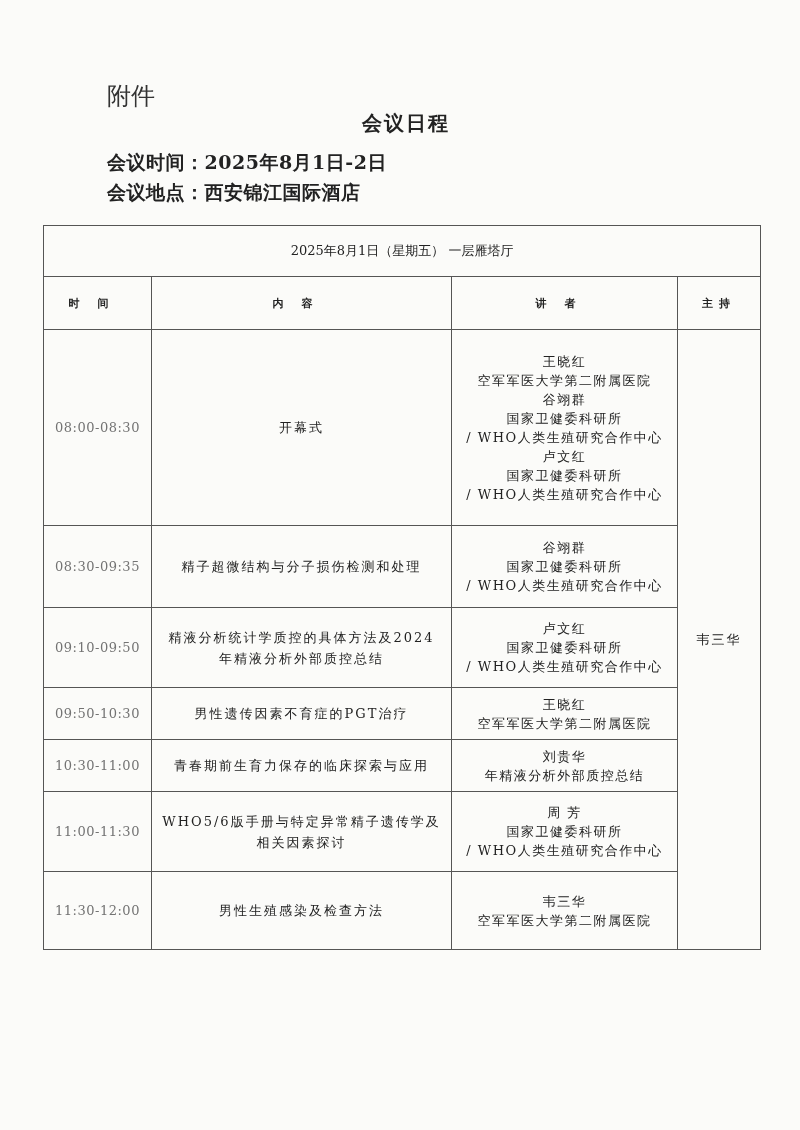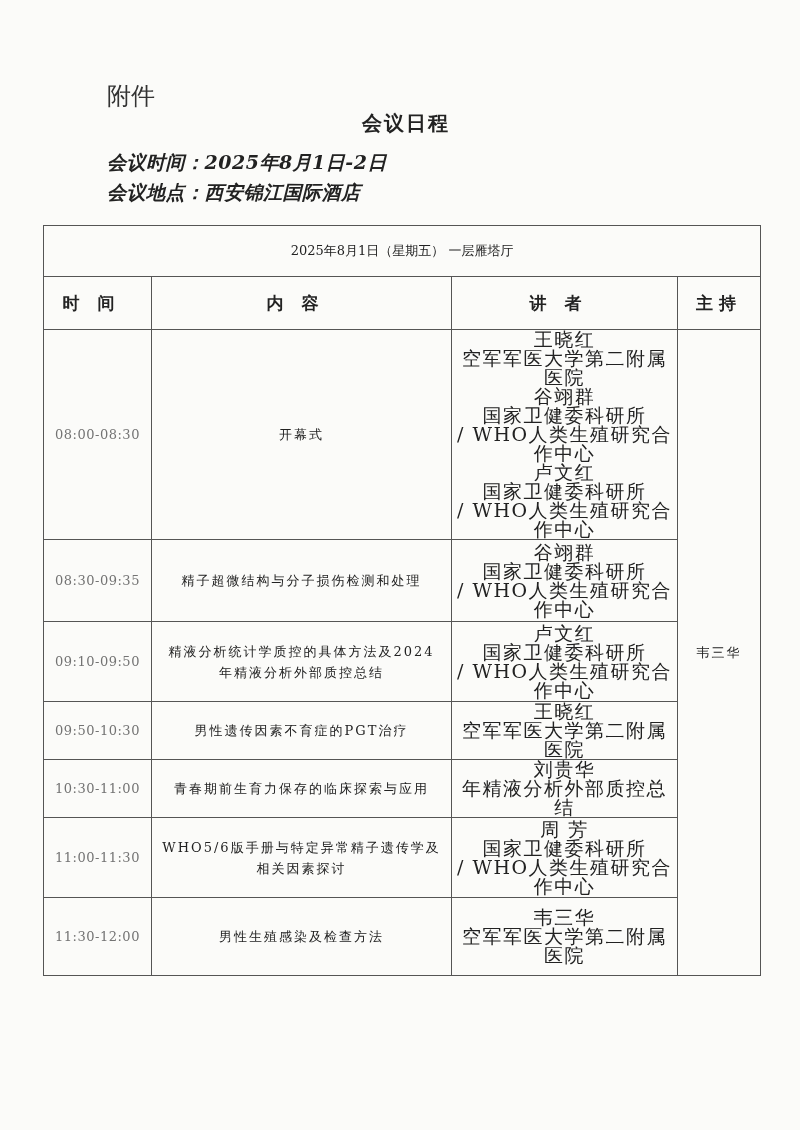--- a/index.html
+++ b/index.html
@@ -1,29 +1,29 @@
 <!DOCTYPE html>
 <html><head>
 <meta charset="utf-8">
 <style>
   html, body { margin: 0; padding: 0; background: #fbfbf9; }
   body { width: 800px; height: 1130px; position: relative; overflow: hidden;
          font-family: "DejaVu Serif", "Liberation Serif", serif; color: #222; }
   .attach { position: absolute; left: 107px; top: 80px; font-size: 24px; font-family: "DejaVu Sans", sans-serif; color:#333; }
   .title { position: absolute; left: 0; width: 800px; top: 110px; text-align: center; font-size: 20px; font-weight: bold; letter-spacing: 2px; padding-left: 6px; }
-  .meta { position: absolute; left: 107px; font-size: 19px; font-weight: bold; letter-spacing: 0.5px; font-style: italic; }
+  .meta { position: absolute; left: 107px; font-size: 19px; font-weight: bold; letter-spacing: 0.5px; }
   .meta.t { top: 150px; } .meta.l { top: 180px; text-align: right; }
   table { position: absolute; left: 43px; top: 225px; width: 717px; border-collapse: collapse; table-layout: fixed; }
   td, th { border: 1.3px solid #555; text-align: center; vertical-align: middle; padding: 0; }
   .dayrow td { height: 50px; font-size: 13px; font-weight: normal; }
-  .hdr th { height: 52px; font-size: 17px; font-weight: bold; letter-spacing: 18px; margin-top: 48px; }
+  .hdr th { height: 52px; font-size: 11px; font-weight: bold; letter-spacing: 18px; margin-top: 48px; }
   .hdr th.c4 { letter-spacing: 6px; }
   .time { font-size: 13px; color: #737373; letter-spacing: 0.5px; }
   .content { font-size: 13px; line-height: 21px; letter-spacing: 2px; padding: 0 8px; }
-  .speaker { font-size: 19px; line-height: 19px; letter-spacing: 1.5px; }
+  .speaker { font-size: 13px; line-height: 19px; letter-spacing: 1.5px; }
   .host { font-size: 13px; letter-spacing: 2px; }
   .line { display: block; }
 </style>
 </head>
 <body>
 
 <div class="attach">附件</div>
 <div class="title">会议日程</div>
 <div class="meta t">会议时间：2025年8月1日-2日</div>
 <div class="meta l">会议地点：西安锦江国际酒店</div>

